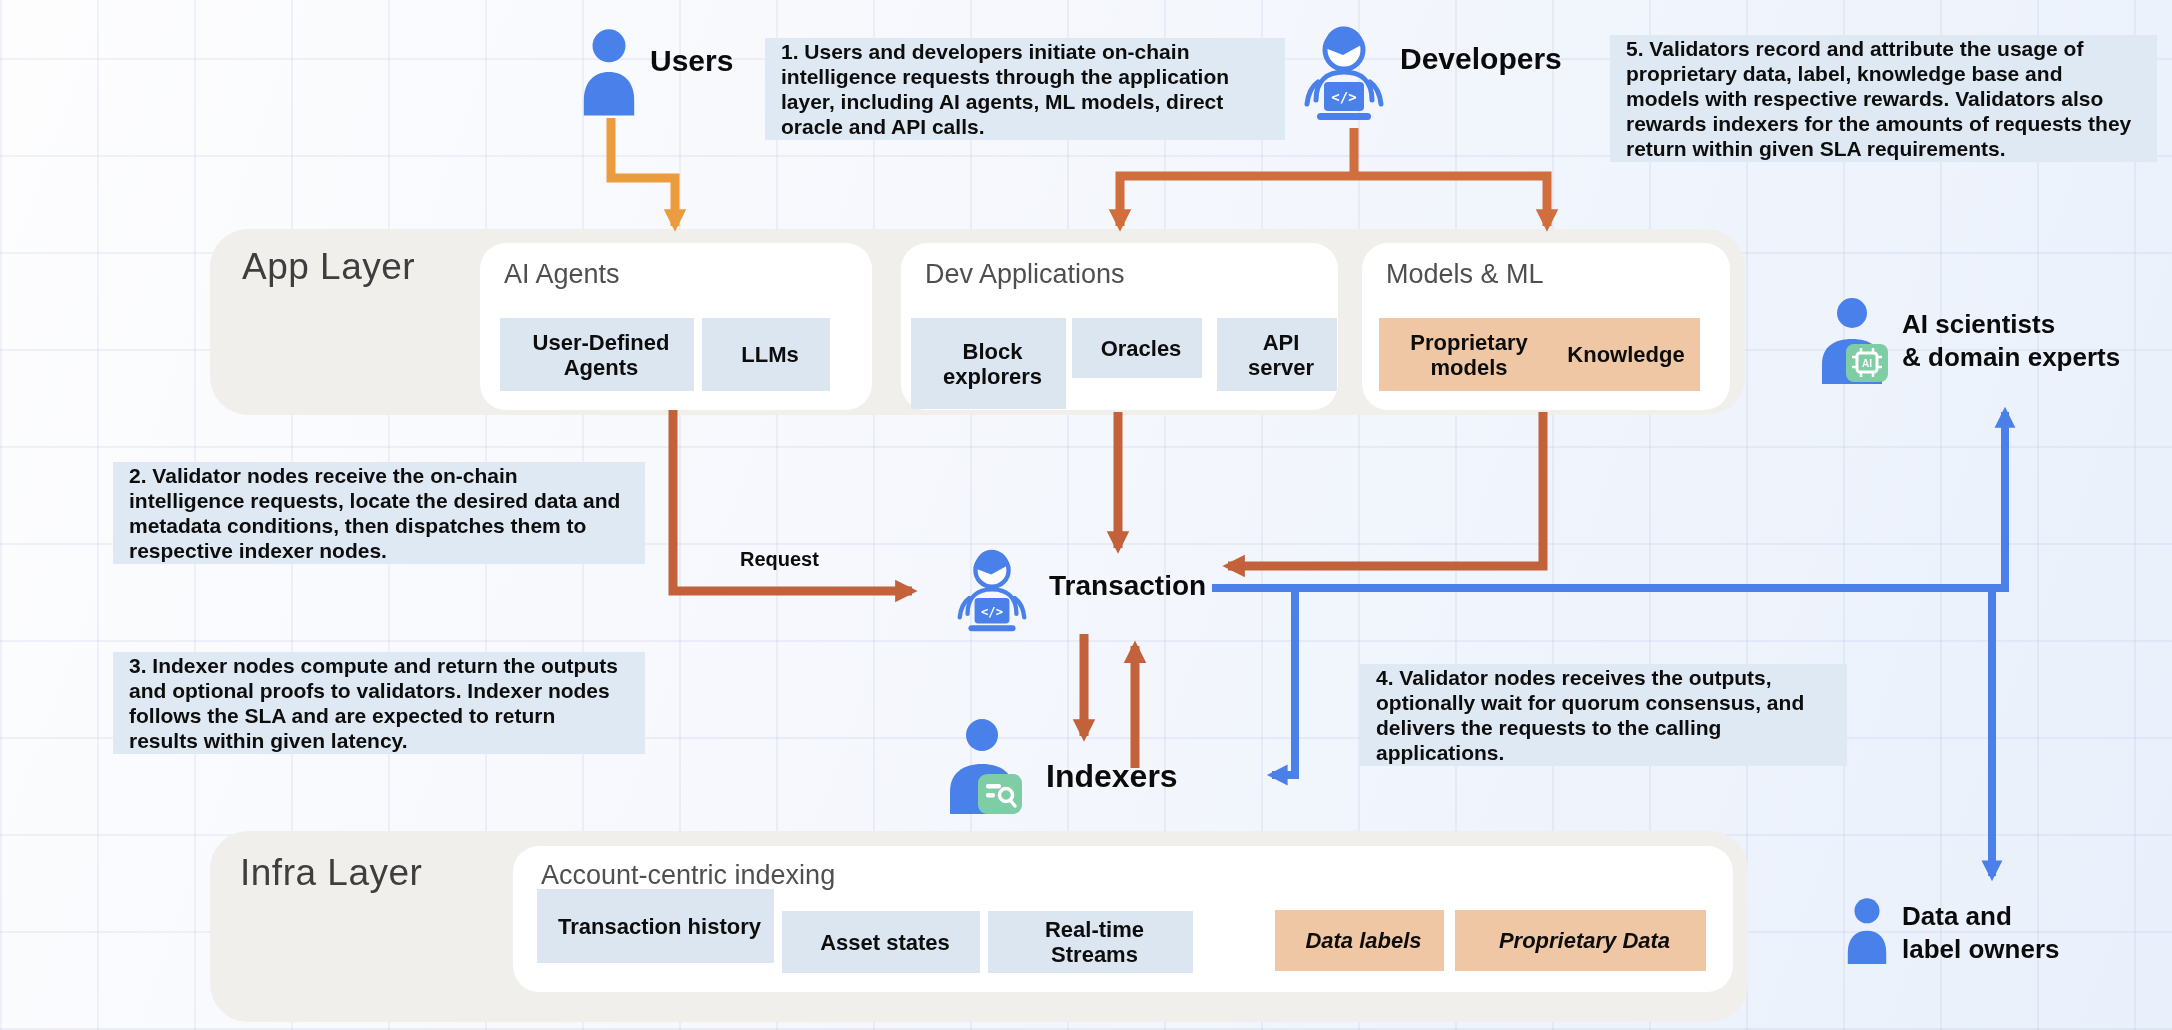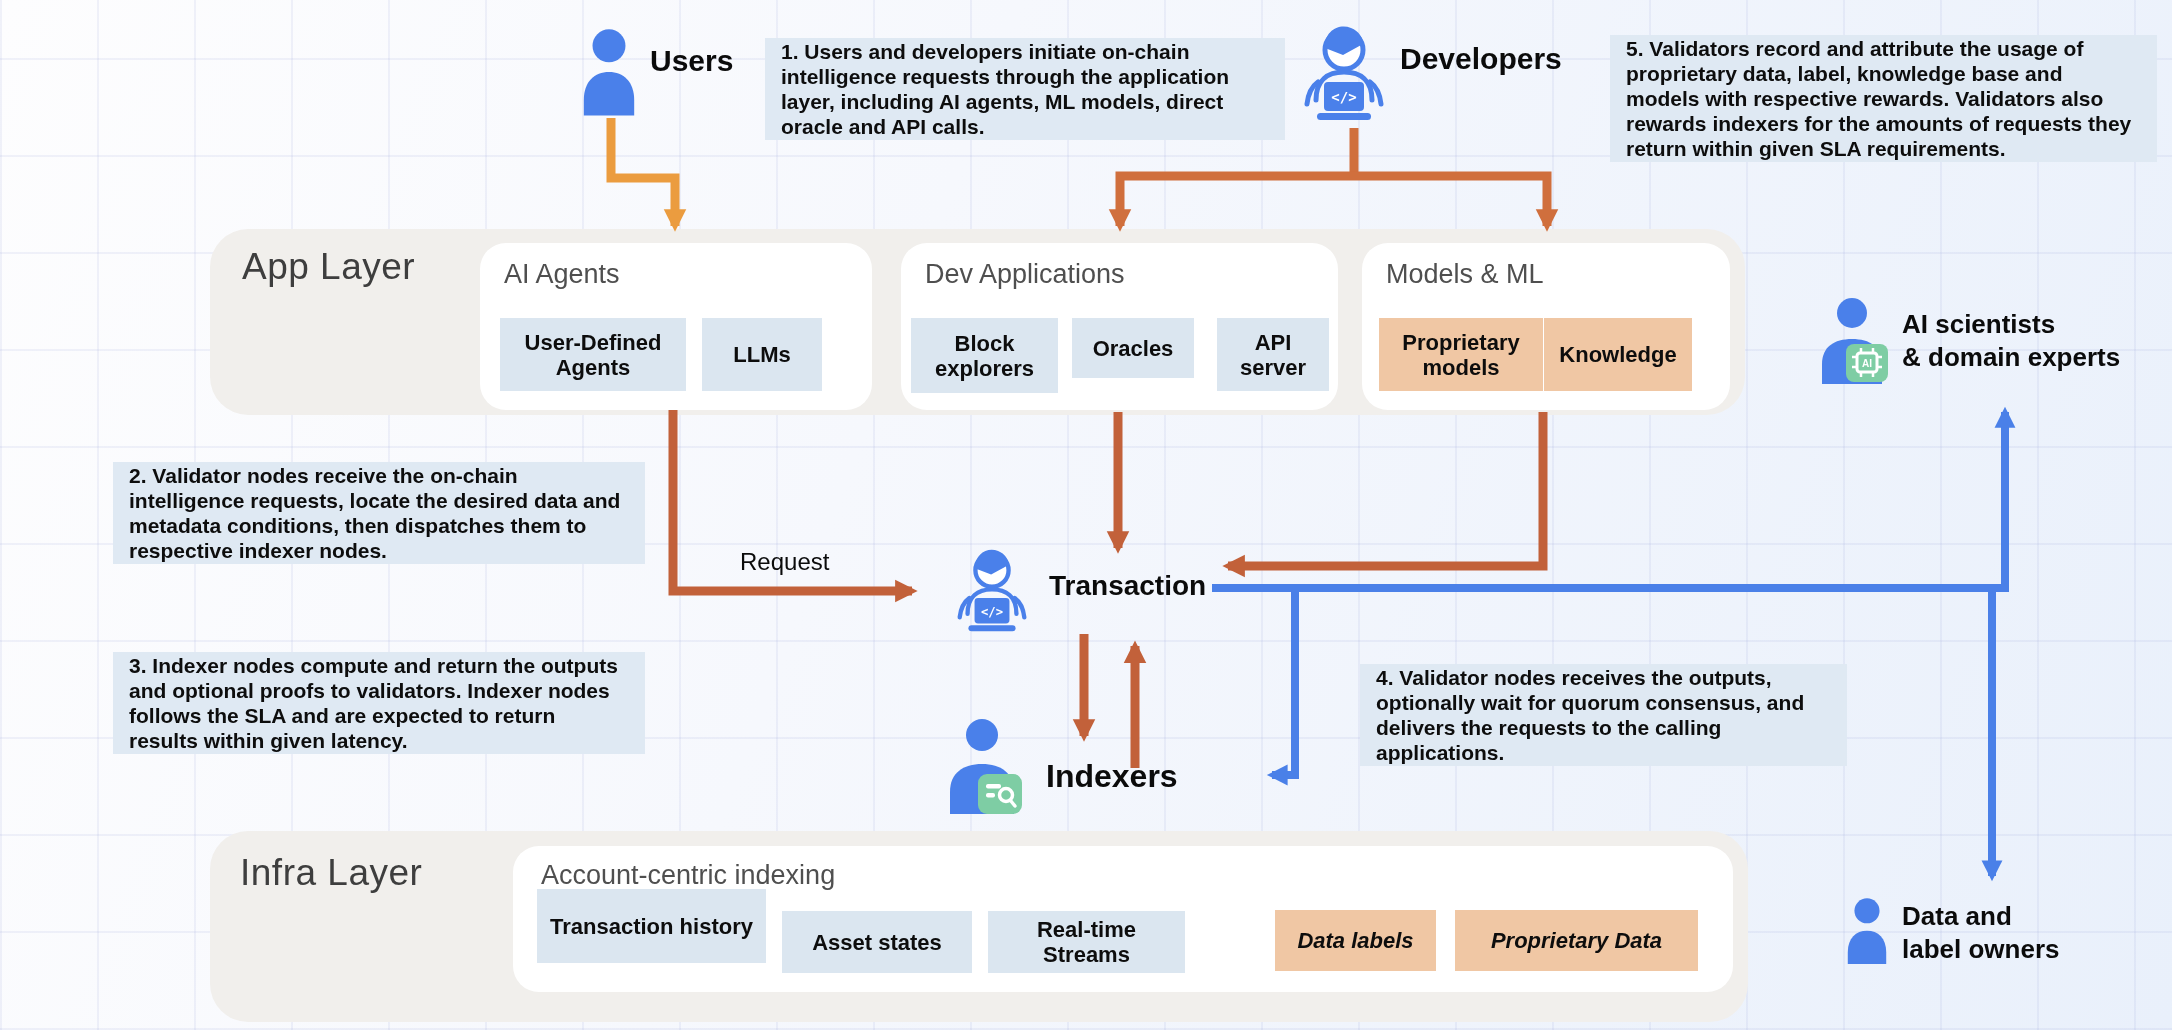--- a/index.html
+++ b/index.html
@@ -18,35 +18,35 @@
     position:absolute;font-size:37px;font-weight:400;color:#3e3e3e;letter-spacing:.5px;
   }
   .card{
     position:absolute;background:#ffffff;border-radius:26px;
   }
   .card-title{
     position:absolute;left:24px;top:16px;font-size:27px;font-weight:400;color:#4f4f4f;
   }
   .chip{
     position:absolute;display:flex;align-items:center;justify-content:center;
-    text-align:center;font-size:22px;font-weight:bold;line-height:25px;color:#0d0d0d;
+    text-align:center;font-size:22px;font-weight:bold;line-height:25px;color:#0d0d0d;padding-left:8px;
   }
   .chip.blue{background:#dbe6f0;}
   .chip.orange{background:#f0c7a4;}
   .chip.italic{font-style:italic;}
   .callout{
     position:absolute;background:#dfe9f3;color:#0d0d0d;
     font-size:21px;font-weight:bold;line-height:25px;padding:1px 16px;box-sizing:border-box;
   }
   .actor-label{
     position:absolute;font-size:29px;font-weight:bold;color:#0b0b0b;white-space:nowrap;
   }
   .actor-label.two{line-height:33px;font-size:26px;}
   .edge-label{
-    position:absolute;font-size:24px;font-weight:normal;color:#0b0b0b;
+    position:absolute;font-size:20px;font-weight:bold;color:#0b0b0b;
   }
   .icon{position:absolute;}
   svg.arrows{position:absolute;left:0;top:0;pointer-events:none;}
 </style>
 </head>
 <body>
 
 <div class="stage">
 
   <div class="layer" style="left:210px;top:229px;width:1535px;height:186px;"></div>
@@ -61,21 +61,21 @@
   <div class="chip blue" style="left:500px;top:318px;width:186px;height:73px;">
     <span style="max-width:150px;">User-Defined Agents</span>
   </div>
   <div class="chip blue" style="left:702px;top:318px;width:120px;height:73px;">
     <span>LLMs</span>
   </div>
 
   <div class="card" style="left:901px;top:243px;width:437px;height:167px;">
     <div class="card-title">Dev Applications</div>
   </div>
-  <div class="chip blue" style="left:911px;top:318px;width:147px;height:75px;">
+  <div class="chip blue" style="left:911px;top:318px;width:147px;height:91px;">
     <span style="max-width:110px;">Block explorers</span>
   </div>
   <div class="chip blue" style="left:1072px;top:318px;width:122px;height:60px;">
     <span>Oracles</span>
   </div>
   <div class="chip blue" style="left:1217px;top:318px;width:112px;height:73px;">
     <span style="max-width:70px;">API server</span>
   </div>
 
   <div class="card" style="left:1362px;top:243px;width:368px;height:167px;">

